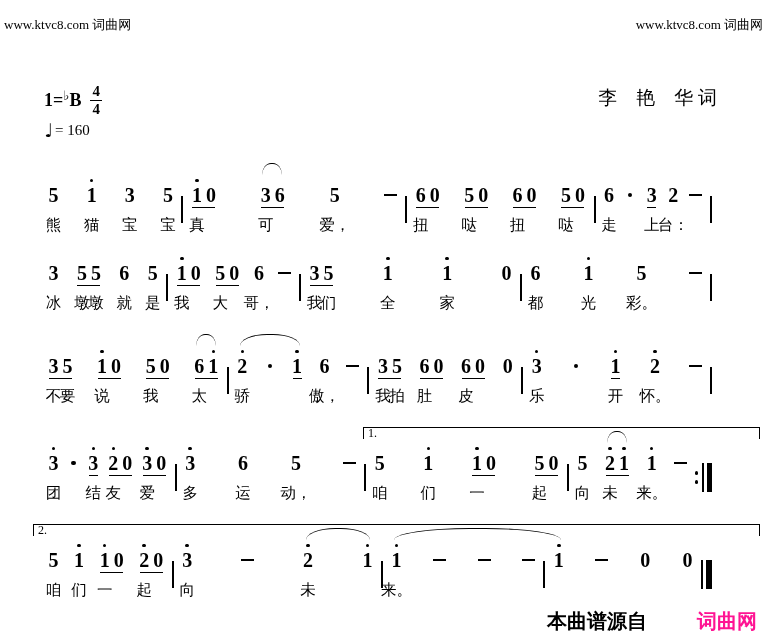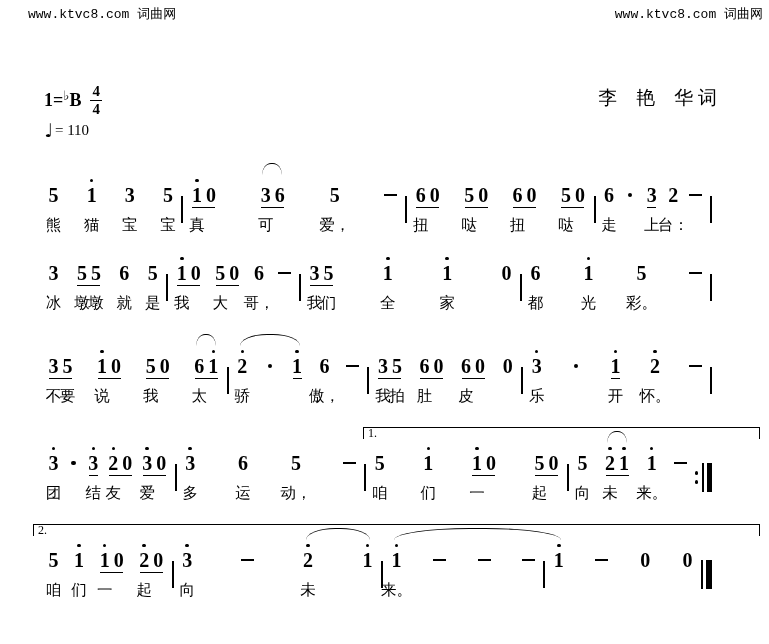--- a/index.html
+++ b/index.html
@@ -1,18 +1,18 @@
 <!DOCTYPE html>
 <html><head>
 <meta charset="utf-8">
 <style>
   html,body{margin:0;padding:0;background:#fff;}
   .sheet{position:relative;width:769px;height:644px;background:#fff;color:#000;
          font-family:"Liberation Serif","DejaVu Serif",serif;overflow:hidden;}
-  .wm{position:absolute;top:5px;font-family:Liberation Mono, monospace;font-size:13px;color:#000;margin-left:24px;}
+  .wm{position:absolute;top:16px;font-family:Liberation Serif, serif;font-size:13px;color:#000;}
   .wm-left{left:4px;}
   .wm-right{right:6px;}
   .title{position:absolute;top:38px;left:0;width:100%;text-align:center;margin:0;
          font-family:"Liberation Sans","DejaVu Sans",sans-serif;font-size:27px;font-weight:700;letter-spacing:2px;}
   .credits{position:absolute;top:84px;right:52px;text-align:left;font-size:19px;line-height:28px;}
   .keysig{position:absolute;top:84px;left:44px;display:flex;align-items:center;font-weight:bold;font-size:18px;}
   .keysig .flat{font-family:"DejaVu Sans",sans-serif;font-size:13px;position:relative;top:-5px;font-weight:bold;}
   .meter{display:inline-flex;flex-direction:column;align-items:center;margin-left:9px;font-size:15px;line-height:15px;font-weight:bold;}
   .meter .num{border-bottom:1.6px solid #000;padding:0 2px 1px 2px;}
   .meter .den{padding-top:1px;}
@@ -61,21 +61,21 @@
     <span>1=</span>
       <span class="flat">♭</span>
       <span>B</span>
     <span class="meter">
       <span class="num">4</span>
       <span class="den">4</span>
     </span>
   </div>
   <div class="tempo">
     <span class="qnote">♩</span>
-    <span>= 110</span>
+    <span>= 160</span>
   </div>
   <div id="score">
       <div class="line" style="top: 159px;">
         <div class="arcs">
           <div class="slur" style="left: 222.359px; width: 20px;"></div>
         </div>
         <div class="mrow">
           <div class="measure" style="flex-grow: 1.4; flex-basis: 0%;">
             <div class="ncol">
               <div class="ncell">
@@ -1108,13 +1108,17 @@
           <div class="endsign final">
             <div class="thin"></div>
             <div class="thick"></div>
           </div>
         </div>
         <div class="volta" style="left: -7px; width: 725px;">
           <span class="vlabel">2.</span>
         </div>
       </div>
     </div>
+  <div class="footer">
+    <span>本曲谱源自</span>
+    <span id="site" style="color: rgb(255, 20, 147);">词曲网</span>
+  </div>
 </div>
 
 </body></html>

